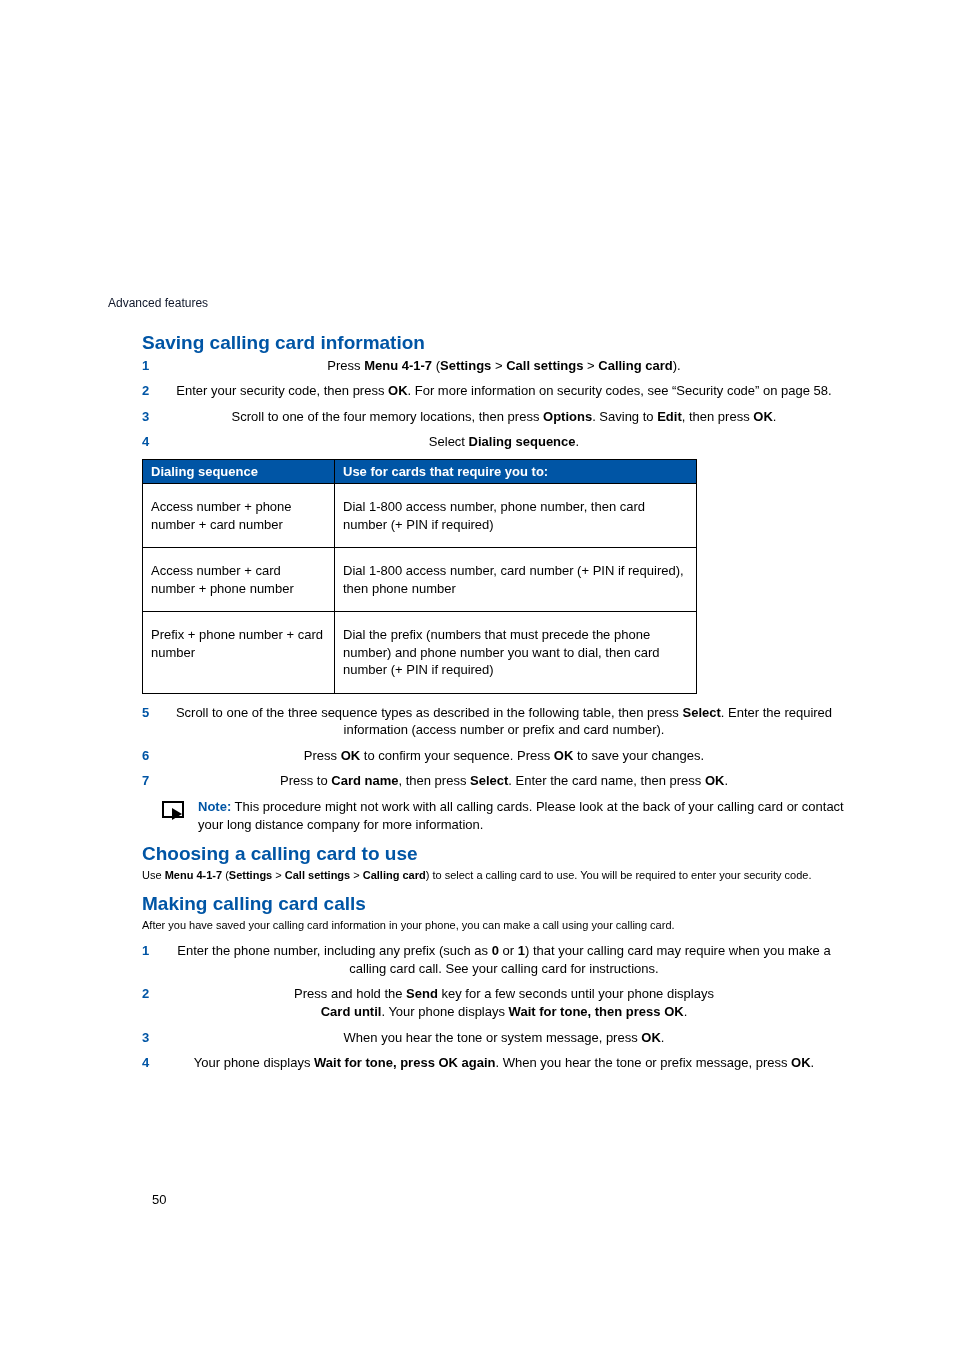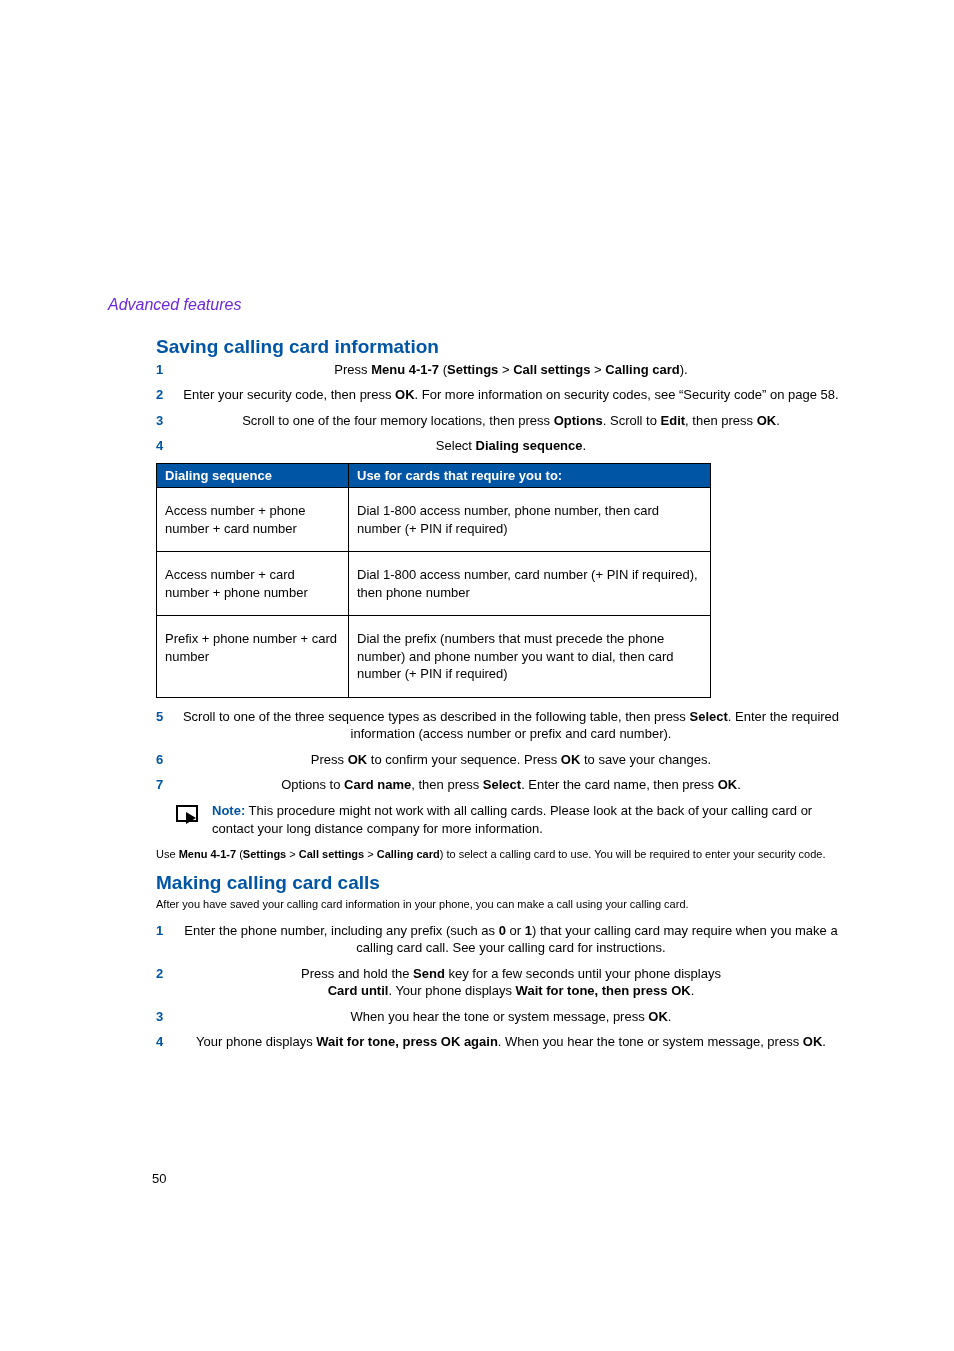--- a/index.html
+++ b/index.html
@@ -9,27 +9,26 @@
     background: #fff;
     font-family: Arial, Helvetica, sans-serif;
     color: #000;
   }
   .page {
     width: 954px;
     box-sizing: border-box;
     padding: 296px 108px 200px 108px;
   }
   .header-line {
-    font-size: 16px;
-    font-style: italic;
-    color: #6d28d9;
+    font-size: 12px;
+    color: #0f172a;
     margin-bottom: 22px;
   }
   .content-indent {
-    margin-left: 48px;
+    margin-left: 34px;
   }
   .section-title {
     font-size: 19px;
     font-weight: bold;
     color: #0055a5;
     margin: 0 0 2px 0;
     line-height: 1.2;
   }
   ol.num-list {
     list-style: none;
@@ -145,21 +144,21 @@
       </li>
       <li>
         <span class="num">2</span>
         <span class="li-body">
           <span>Enter your security code, then press </span><span class="b">OK</span><span>. For more information on security codes, see “Security code” on page 58.</span>
         </span>
       </li>
       <li>
         <span class="num">3</span>
         <span class="li-body">
-          <span>Scroll to one of the four memory locations, then press </span><span class="b">Options</span><span>. Scroll to </span><span class="b">Edit</span><span>, then press </span><span class="b">OK</span><span>.</span>
+          <span>Scroll to one of the four memory locations, then press </span><span class="b">Options</span><span>. Saving to </span><span class="b">Edit</span><span>, then press </span><span class="b">OK</span><span>.</span>
         </span>
       </li>
       <li>
         <span class="num">4</span>
         <span class="li-body">
           <span>Select </span><span class="b">Dialing sequence</span><span>.</span>
         </span>
       </li>
     </ol>
 
@@ -195,37 +194,38 @@
       </li>
       <li>
         <span class="num">6</span>
         <span class="li-body">
           <span>Press </span><span class="b">OK</span><span> to confirm your sequence. Press </span><span class="b">OK</span><span> to save your changes.</span>
         </span>
       </li>
       <li>
         <span class="num">7</span>
         <span class="li-body">
-          <span>Options to </span><span class="b">Card name</span><span>, then press </span><span class="b">Select</span><span>. Enter the card name, then press </span><span class="b">OK</span><span>.</span>
+          <span>Press to </span><span class="b">Card name</span><span>, then press </span><span class="b">Select</span><span>. Enter the card name, then press </span><span class="b">OK</span><span>.</span>
         </span>
       </li>
     </ol>
 
     <div class="note-row">
       <div class="note-icon-wrap">
         <div class="note-icon">
           <div class="note-box"></div>
           <div class="note-arrow"></div>
         </div>
       </div>
       <div>
         <span class="note-label">Note:</span><span> This procedure might not work with all calling cards. Please look at the back of your calling card or contact your long distance company for more information.</span>
       </div>
     </div>
 
+    <div class="section-title">Choosing a calling card to use</div>
     <div class="para">
       <span>Use </span><span class="b">Menu 4-1-7</span><span> (</span><span class="b">Settings</span><span> &gt; </span><span class="b">Call settings</span><span> &gt; </span><span class="b">Calling card</span><span>) to select a calling card to use. You will be required to enter your security code.</span>
     </div>
 
     <div class="section-title">Making calling card calls</div>
     <div class="para">After you have saved your calling card information in your phone, you can make a call using your calling card.</div>
 
     <ol class="num-list">
       <li>
         <span class="num">1</span>
@@ -242,21 +242,21 @@
       </li>
       <li>
         <span class="num">3</span>
         <span class="li-body">
           <span>When you hear the tone or system message, press </span><span class="b">OK</span><span>.</span>
         </span>
       </li>
       <li>
         <span class="num">4</span>
         <span class="li-body">
-          <span>Your phone displays </span><span class="b">Wait for tone, press OK again</span><span>. When you hear the tone or system message, press </span><span class="b">OK</span><span>.</span>
+          <span>Your phone displays </span><span class="b">Wait for tone, press OK again</span><span>. When you hear the tone or prefix message, press </span><span class="b">OK</span><span>.</span>
         </span>
       </li>
     </ol>
 
   </div>
 
   <div class="page-num">50</div>
 
 </div>
 

